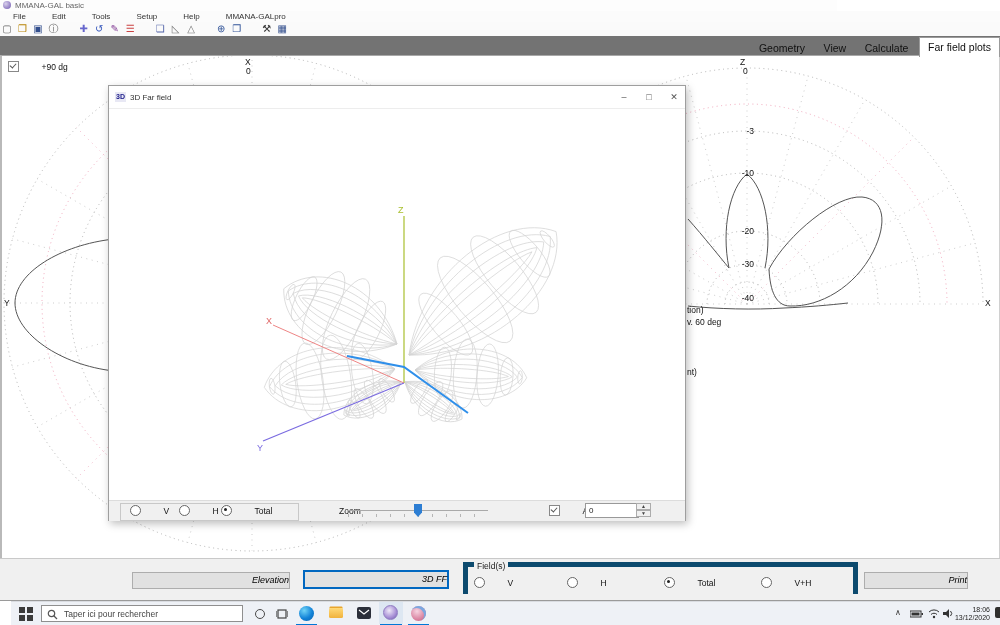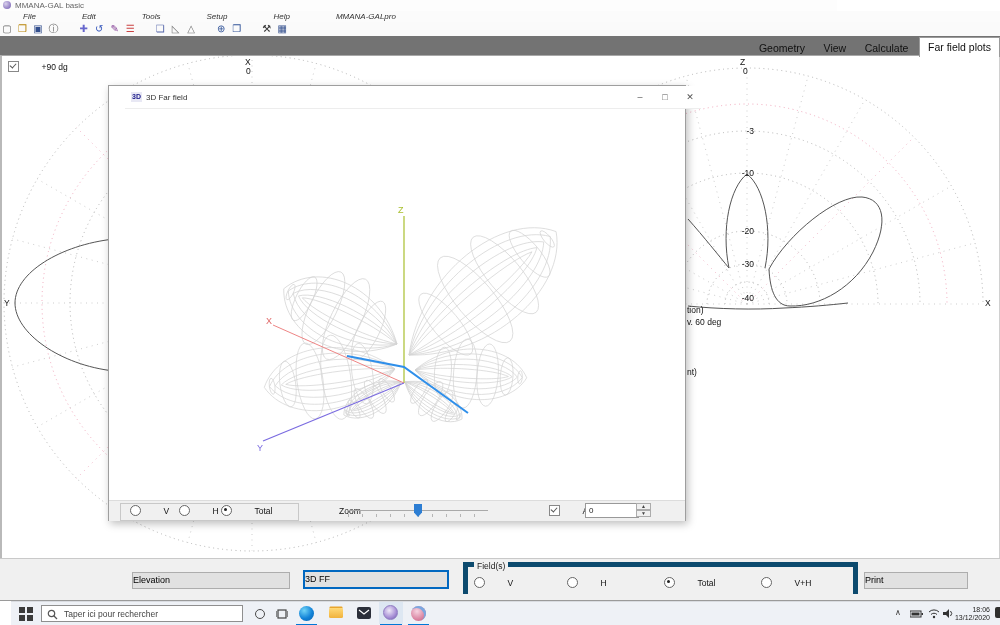--- a/index.html
+++ b/index.html
@@ -5,21 +5,21 @@
   html,body{margin:0;padding:0;background:#888;}
   #screen{position:relative;width:1000px;height:625px;background:#fff;overflow:hidden;
           font-family:"Liberation Sans",sans-serif;font-size:9px;color:#222;}
   .abs{position:absolute;}
   
   #titlebar{left:0;top:0;width:837px;height:11px;background:#fdfdfd;font-size:8px;color:#666;}
   #titlebar .appico{position:absolute;left:3px;top:1px;width:8px;height:8px;border-radius:50%;
      background:radial-gradient(circle at 35% 35%,#d9d0ec,#8f7cc2 70%,#5f4f96);}
   #titlebar .ttl{position:absolute;left:15px;top:1px;}
   #menubar{left:0;top:11px;width:1000px;height:11px;background:#fbfbfb;font-size:8px;color:#333;}
-  #menubar span{display:inline-block;padding:1px 23px;cursor:default;font-style:italic;}
+  #menubar span{display:inline-block;padding:1px 13px;cursor:default;}
   #toolbar{left:0;top:22px;width:1000px;height:14px;background:#fafafa;}
   #toolbar .tbi{display:inline-block;width:12px;height:12px;margin:1px 0 0 1px;text-align:center;
      font-size:10px;line-height:12px;vertical-align:top;}
   #toolbar .gap{display:inline-block;width:12px;}
   #tabsbar{left:0;top:36px;width:1000px;height:19px;background:#737373;text-align:right;}
   .tab{display:inline-block;padding:3px 8px 2px 8px;font-size:10.5px;color:#111;position:relative;top:2px;}
   .tab.active{background:#fff;border:1px solid #9a9a9a;border-bottom:none;z-index:5;top:1px;
      padding-bottom:4px;}
   
   #panel{left:0;top:55px;width:1000px;height:503px;background:#fff;
@@ -28,40 +28,40 @@
   #panel .dbt{position:absolute;width:22px;text-align:right;font-size:8.5px;color:#111;}
   .chk{display:inline-block;width:9px;height:9px;border:1px solid #888;background:#fff;position:relative;vertical-align:middle;}
   .chk.on::after{content:"";position:absolute;left:1px;top:1px;width:5px;height:3px;
      border-left:1.4px solid #555;border-bottom:1.4px solid #555;transform:rotate(-48deg);}
   .radio{display:inline-block;width:9px;height:9px;border:1px solid #666;border-radius:50%;background:#fff;position:relative;vertical-align:middle;}
   .radio.on::after{content:"";position:absolute;left:2px;top:2px;width:3px;height:3px;border-radius:50%;background:#222;}
   .rlbl{font-size:8.5px;color:#111;margin-left:20px;vertical-align:middle;}
   
   #ffwin{left:108px;top:85px;width:578px;height:436px;background:#fff;border:1px solid #9e9e9e;
      box-shadow:2px 3px 8px rgba(0,0,0,.25);box-sizing:border-box;}
-  #ffwin .wtitle{position:absolute;left:0;top:0;width:100%;height:22px;background:#fff;border-bottom:1px solid #ededed;margin-left:16px;}
+  #ffwin .wtitle{position:absolute;left:0;top:0;width:100%;height:22px;background:#fff;border-bottom:1px solid #ededed;}
   #ffwin .w3dico{position:absolute;left:6px;top:6px;width:11px;height:10px;background:#e8e8f4;
      color:#1b1b8a;font-weight:bold;font-size:7px;line-height:10px;text-align:center;}
   #ffwin .wtxt{position:absolute;left:21px;top:7px;font-size:8px;color:#333;}
   .capbtn{position:absolute;top:4px;width:14px;height:14px;text-align:center;font-size:9px;line-height:14px;color:#555;}
   #ffwin .strip{position:absolute;left:0;top:414px;width:576px;height:20px;background:#f0f0f0;border-top:1px solid #dcdcdc;}
   #ffwin .grp{position:absolute;left:11px;top:2px;width:177px;height:16px;border:1px solid #c8c8c8;background:#f0f0f0;}
   .sld-track{position:absolute;left:239px;top:9px;width:140px;height:1px;background:#a9a9a9;}
   .sld-ticks{position:absolute;left:239px;top:13px;width:140px;height:3px;
      background:repeating-linear-gradient(90deg,#b5b5b5 0 1px,transparent 1px 14px);}
   .sld-thumb{position:absolute;left:305px;top:3px;width:8px;height:13px;background:#2d7ed3;
      clip-path:polygon(0 0,100% 0,100% 65%,50% 100%,0 65%);}
   .spinbox{position:absolute;left:476px;top:2px;width:49px;height:13px;background:#fff;border:1px solid #999;
      font-size:8px;padding-left:3px;line-height:13px;}
   .spinarrows{position:absolute;left:527px;top:2px;width:15px;height:15px;}
   .spinarrows div{width:15px;height:7px;background:#f0f0f0;border:1px solid #acacac;box-sizing:border-box;
      font-size:5px;line-height:5px;text-align:center;color:#444;}
   
   #footer{left:0;top:558px;width:1000px;height:36px;background:#f0f0f0;border-top:1px solid #c9c9c9;}
-  .btn{position:absolute;background:#e1e1e1;border:1px solid #adadad;text-align:left;font-size:9px;color:#000;box-sizing:border-box;}
+  .btn{position:absolute;background:#e1e1e1;border:1px solid #adadad;text-align:right;font-size:9px;color:#000;box-sizing:border-box;font-style:italic;}
   .btn.focus{border:2px solid #0067c0;}
   #fieldsgrp{position:absolute;left:463px;top:3px;width:385px;height:29px;border:5px solid #0c4a6e;}
   #fieldsgrp .glbl{position:absolute;left:6px;top:-6px;background:#f0f0f0;padding:0 3px;font-size:8.5px;}
   #winedge{left:0;top:594px;width:1000px;height:7px;background:#f0f0f0;border-bottom:1px solid #9a9a9a;box-sizing:border-box;}
   
   #taskbar{left:0;top:601px;width:1000px;height:24px;background:#eef1f6;border-top:1px solid #d9dce1;box-sizing:border-box;margin-left:11px;}
   #searchbox{position:absolute;left:30px;top:3px;width:202px;height:17px;background:#fff;border:1px solid #8f8f8f;box-sizing:border-box;}
   #searchbox span{position:absolute;left:22px;top:3px;font-size:8.5px;color:#444;}
   .tbunder{position:absolute;top:22px;height:2px;background:#0078d7;}
   .trayglyph{position:absolute;font-size:8px;color:#333;}

